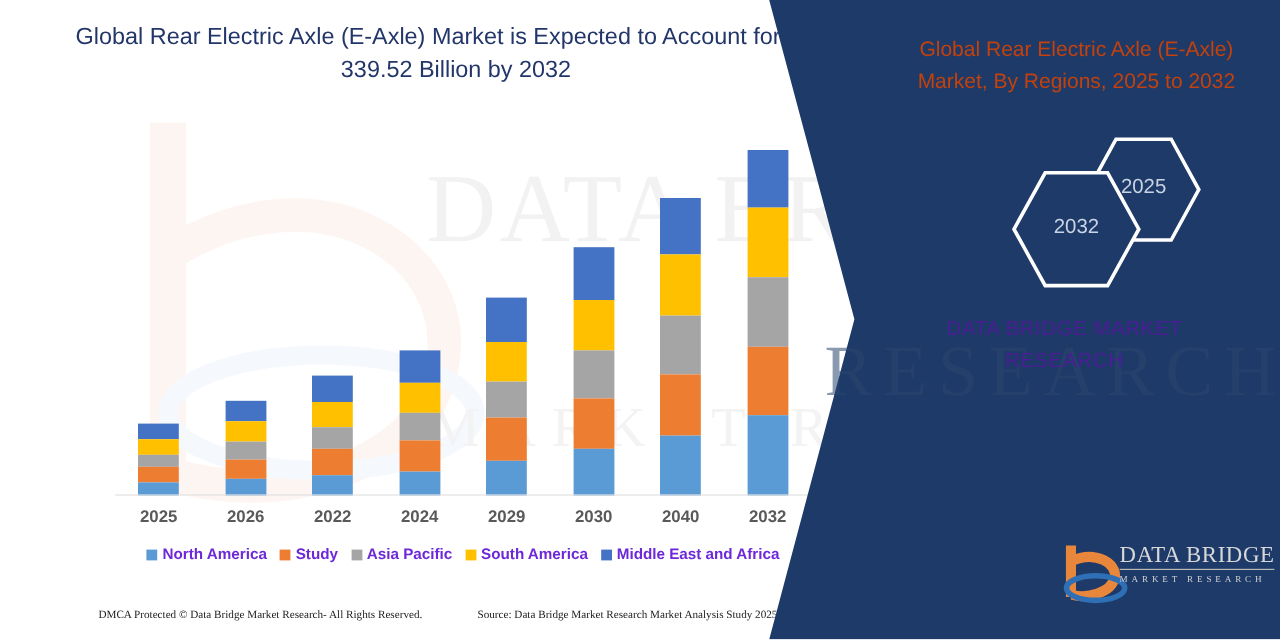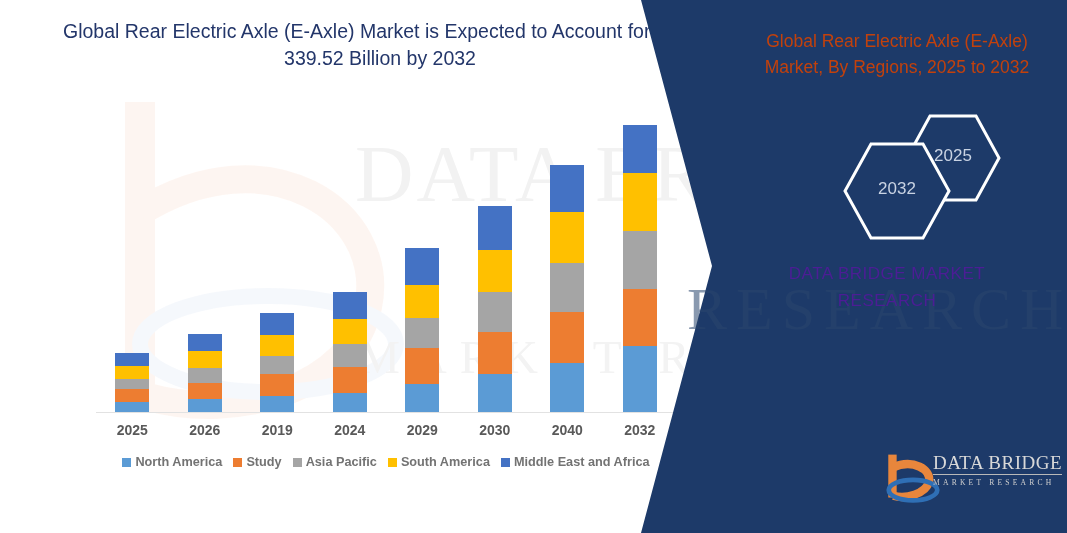--- a/index.html
+++ b/index.html
@@ -70,21 +70,21 @@
   }
 
   
   #legend{
     position:absolute; left:96px; top:455px; width:580px;
     display:flex; justify-content:center; align-items:center;
     gap:11px; flex-wrap:nowrap;
   }
   .leg-item{ display:flex; align-items:center; gap:4px; white-space:nowrap; }
   .leg-sw{ width:9px; height:9px; display:inline-block; }
-  .leg-tx{ font-size:12.7px; font-weight:bold; color:#737373; }
+  .leg-tx{ font-size:12.7px; font-weight:bold; color:#6d28d9; }
 
   
   #footer{
     position:absolute; left:82px; top:508px; width:600px;
     display:flex; gap:46px;
     font-family:"Liberation Serif", serif;
     font-size:9.3px; color:#1b1b1b; white-space:nowrap;
   }
 
   
@@ -219,21 +219,21 @@
           <div class="seg" title="Asia Pacific 2032: 55" style="background: rgb(165, 165, 165); height: 57.4655px;"></div>
           <div class="seg" title="South America 2032: 56" style="background: rgb(255, 192, 0); height: 58.5103px;"></div>
           <div class="seg" title="Middle East and Africa 2032: 46" style="background: rgb(68, 114, 196); height: 48.0621px;"></div>
         </div>
       </div>
     </div>
   <div id="axis-line"></div>
   <div id="xlabels">
       <div class="xlab" style="left: 0px; width: 72.5px;">2025</div>
       <div class="xlab" style="left: 72.5px; width: 72.5px;">2026</div>
-      <div class="xlab" style="left: 145px; width: 72.5px;">2019</div>
+      <div class="xlab" style="left: 145px; width: 72.5px;">2022</div>
       <div class="xlab" style="left: 217.5px; width: 72.5px;">2024</div>
       <div class="xlab" style="left: 290px; width: 72.5px;">2029</div>
       <div class="xlab" style="left: 362.5px; width: 72.5px; text-align: center;">2030</div>
       <div class="xlab" style="left: 435px; width: 72.5px;">2040</div>
       <div class="xlab" style="left: 507.5px; width: 72.5px;">2032</div>
     </div>
 
   <div id="legend">
       <div class="leg-item">
         <span class="leg-sw" style="background: rgb(91, 155, 213);"></span>
@@ -250,20 +250,24 @@
       <div class="leg-item">
         <span class="leg-sw" style="background: rgb(255, 192, 0);"></span>
         <span class="leg-tx">South America</span>
       </div>
       <div class="leg-item">
         <span class="leg-sw" style="background: rgb(68, 114, 196);"></span>
         <span class="leg-tx">Middle East and Africa</span>
       </div>
     </div>
 
+  <div id="footer">
+    <span>DMCA Protected © Data Bridge Market Research-  All Rights Reserved.</span>
+    <span>Source: Data Bridge Market Research  Market Analysis Study 2025</span>
+  </div>
 </div>
 
 <svg id="right-panel" viewBox="0 0 1067 533" xmlns="http://www.w3.org/2000/svg">
   <path d="M1067 0 L1067 533 L641 533 L712 266 L641 0 Z" fill="#1d3a69"></path>
 </svg>
 
 <div id="right-content">
   <div id="rp-wm">RESEARCH</div>
 
   <div id="rp-title">Global Rear Electric Axle (E-Axle) Market, By Regions, 2025 to 2032</div>

